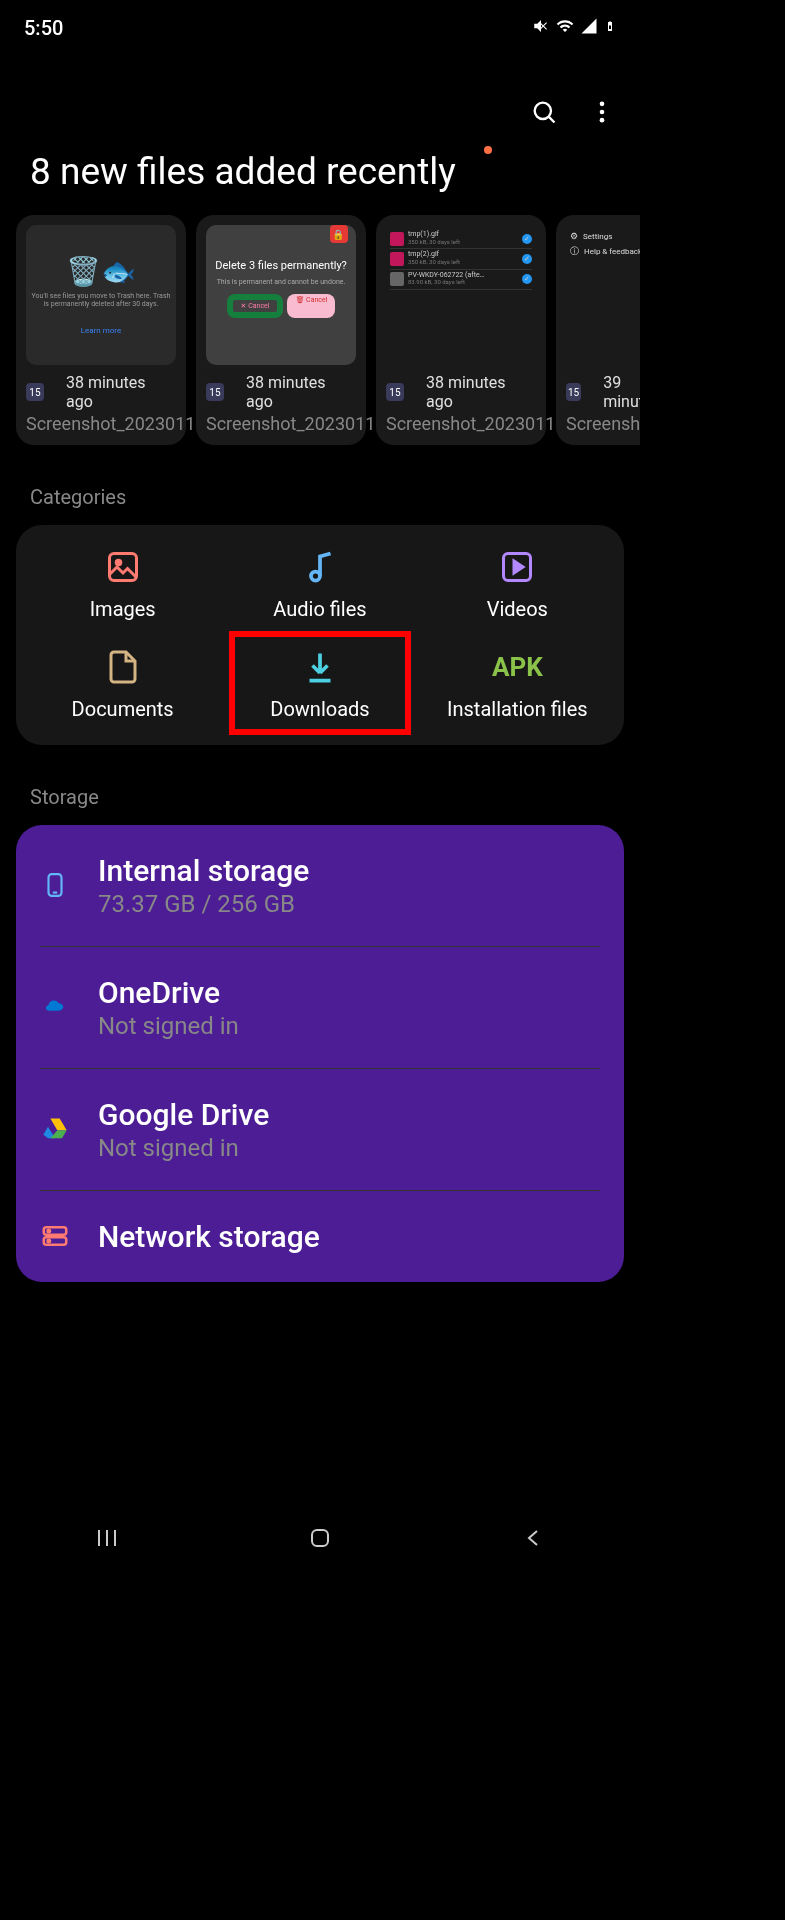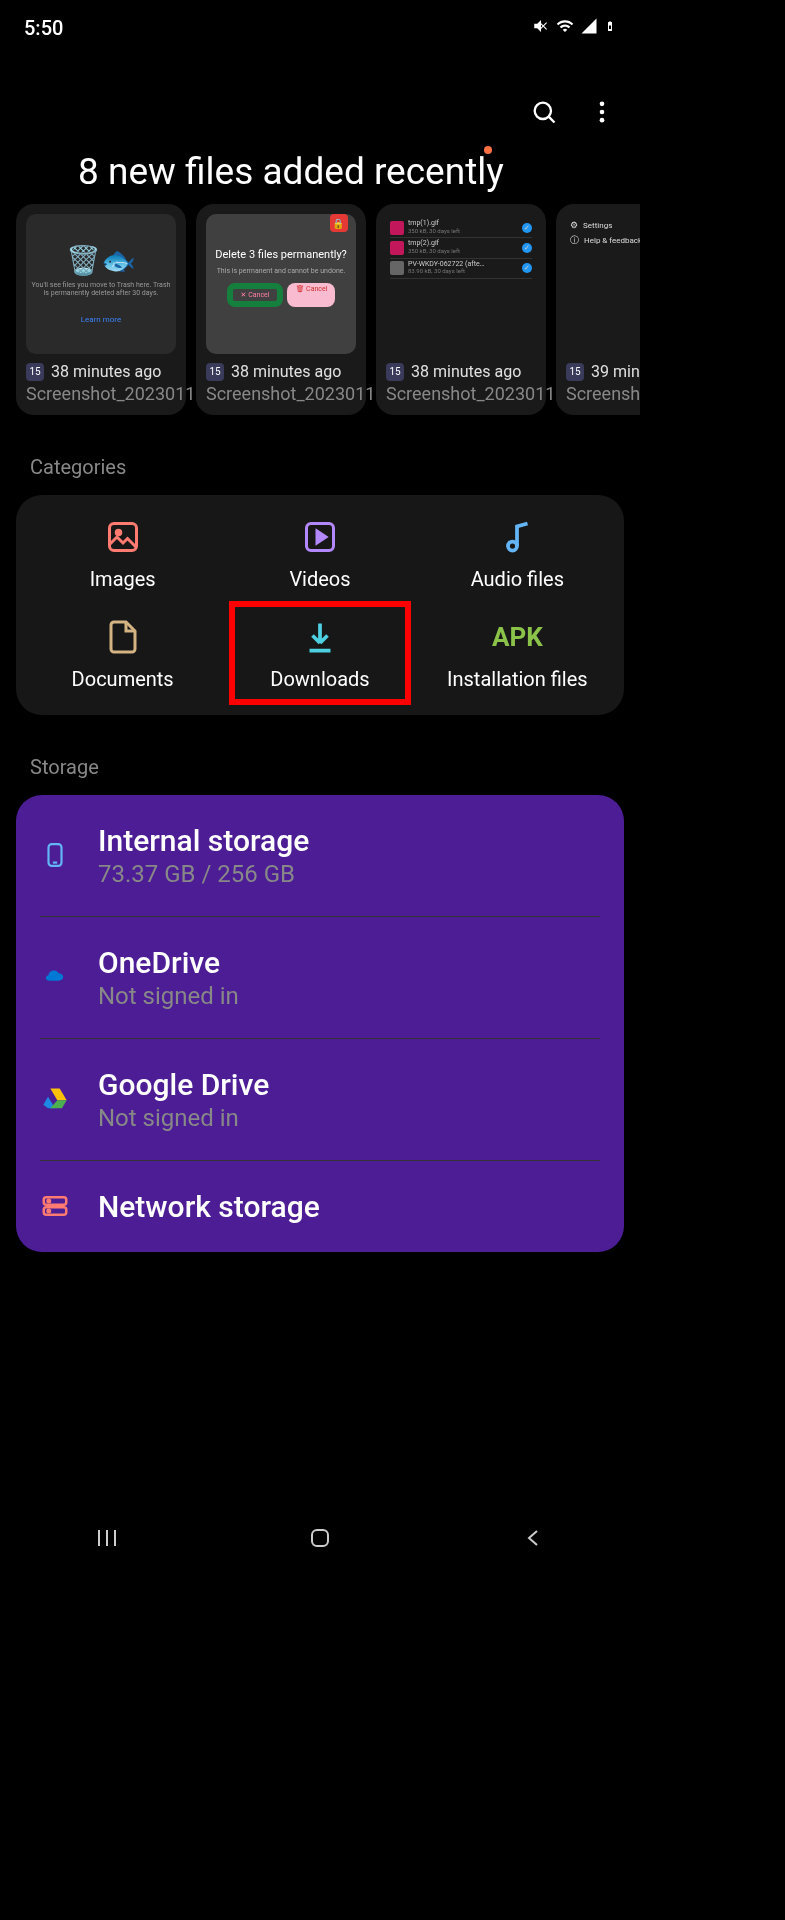--- a/index.html
+++ b/index.html
@@ -8,28 +8,28 @@
 
 
 .status-bar { display: flex; justify-content: space-between; align-items: center; padding: 16px 24px 8px; font-size: 20px; font-weight: 500; }
 .status-right { display: flex; gap: 6px; align-items: center; }
 
 
 .top-bar { display: flex; justify-content: flex-end; align-items: center; padding: 50px 24px 20px; gap: 30px; }
 .search-icon svg, .more-icon svg { width: 28px; height: 28px; }
 
 
-.page-title { font-size: 37px; font-weight: 400; padding: 0 30px 11px; position: relative; margin-left: 48px; }
+.page-title { font-size: 37px; font-weight: 400; padding: 0 30px 22px; position: relative; }
 .notif-dot { position: absolute; top: -4px; right: 148px; width: 8px; height: 8px; background: #ff7043; border-radius: 50%; }
 
 
 .recent-files { display: flex; gap: 10px; padding: 0 16px; overflow: hidden; }
 .recent-card { background: #1a1a1a; border-radius: 18px; width: 170px; flex-shrink: 0; padding: 10px; display: flex; flex-direction: column; }
 .recent-thumb { width: 100%; height: 140px; background: #2a2a2a; border-radius: 10px; margin-bottom: 8px; position: relative; overflow: hidden; font-size: 8px; color: #ccc; padding: 4px; }
-.recent-meta { display: flex; align-items: center; gap: 7px; margin-bottom: 2px; }
+.recent-meta { display: flex; align-items: center; gap: 22px; margin-bottom: 2px; }
 .recent-app-icon { width: 18px; height: 18px; background: #3a3a5a; border-radius: 4px; display: flex; align-items: center; justify-content: center; font-size: 10px; }
 .recent-time { font-size: 16px; color: #e0e0e0; }
 .recent-name { font-size: 18px; color: #888; line-height: 1.2; }
 
 
 .thumb1 { display:flex; flex-direction:column; align-items:center; justify-content:center; text-align:center; }
 .thumb1 .trash { font-size: 28px; }
 .thumb1 .tiny { font-size: 7px; color:#999; margin-top:4px; line-height:1.2; }
 .thumb1 .learnmore { color:#3b82f6; font-size:8px; margin-top:18px; }
 
@@ -197,35 +197,35 @@
           <svg viewBox="0 0 24 24" width="36" height="36" fill="none" stroke="#ff7b72" stroke-width="2">
             <rect x="3" y="3" width="18" height="18" rx="3"></rect>
             <circle cx="9" cy="9" r="1.5" fill="#ff7b72"></circle>
             <path d="M3 17l5-5 4 4 3-3 6 6"></path>
           </svg>
         </div>
       <span class="cat-label">Images</span>
     </div>
     <div class="cat-item">
       <div class="cat-icon">
+          <svg viewBox="0 0 24 24" width="36" height="36" fill="none" stroke="#64b5f6" stroke-width="2.5">
+            <path d="M12 18V5l7-2"></path>
+            <circle cx="9" cy="18" r="3"></circle>
+          </svg>
+        </div>
+      <span class="cat-label">Audio files</span>
+    </div>
+    <div class="cat-item">
+      <div class="cat-icon">
           <svg viewBox="0 0 24 24" width="36" height="36" fill="none" stroke="#b388ff" stroke-width="2">
             <rect x="3" y="3" width="18" height="18" rx="3"></rect>
             <path d="M10 8l6 4-6 4V8z" fill="#b388ff"></path>
           </svg>
         </div>
       <span class="cat-label">Videos</span>
-    </div>
-    <div class="cat-item">
-      <div class="cat-icon">
-          <svg viewBox="0 0 24 24" width="36" height="36" fill="none" stroke="#64b5f6" stroke-width="2.5">
-            <path d="M12 18V5l7-2"></path>
-            <circle cx="9" cy="18" r="3"></circle>
-          </svg>
-        </div>
-      <span class="cat-label">Audio files</span>
     </div>
     <div class="cat-item">
       <div class="cat-icon">
           <svg viewBox="0 0 24 24" width="36" height="36" fill="none" stroke="#d4b483" stroke-width="2">
             <path d="M14 2H6a2 2 0 00-2 2v16a2 2 0 002 2h12a2 2 0 002-2V8l-6-6z"></path>
             <path d="M14 2v6h6"></path>
           </svg>
         </div>
       <span class="cat-label">Documents</span>
     </div>

